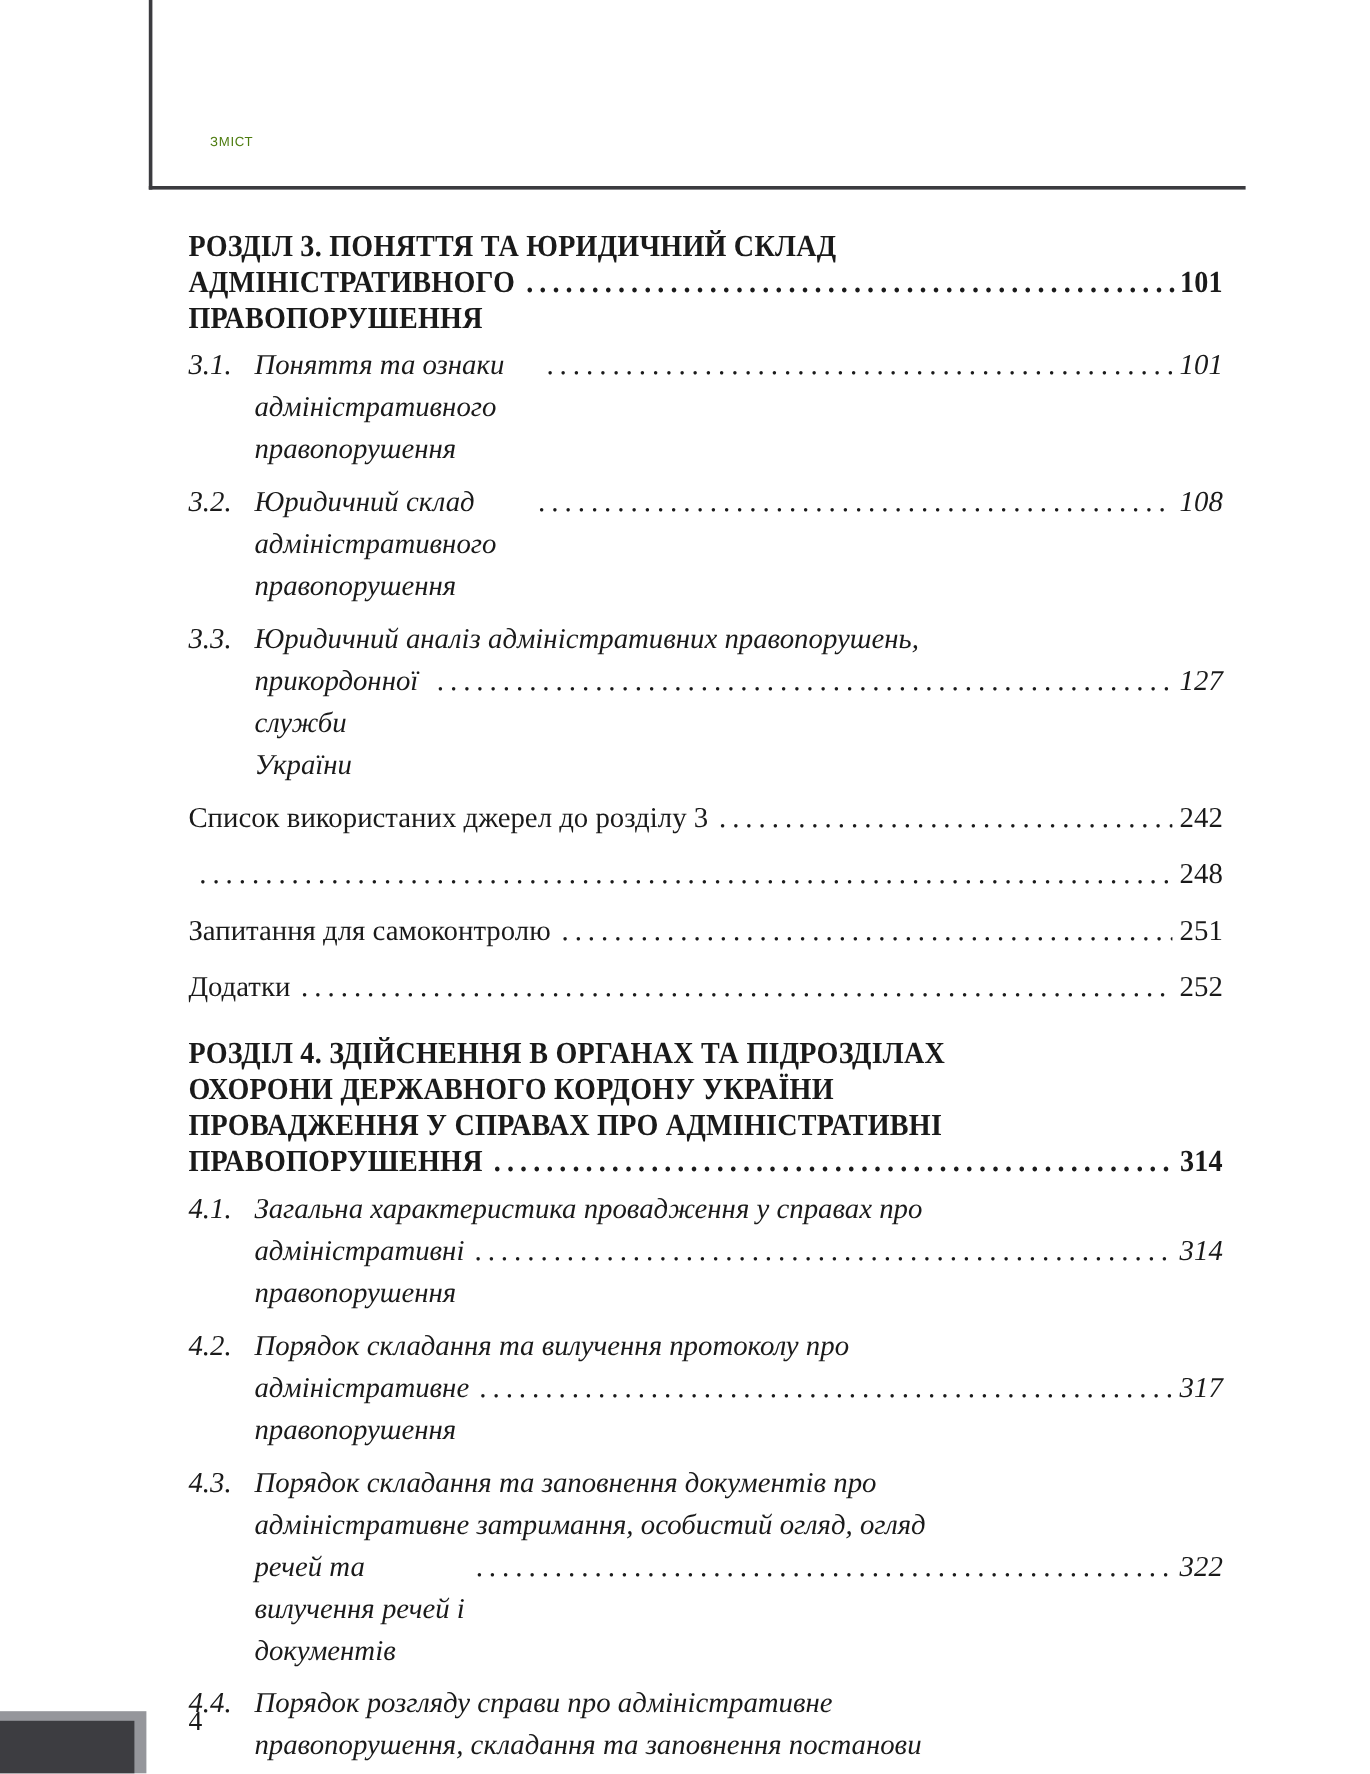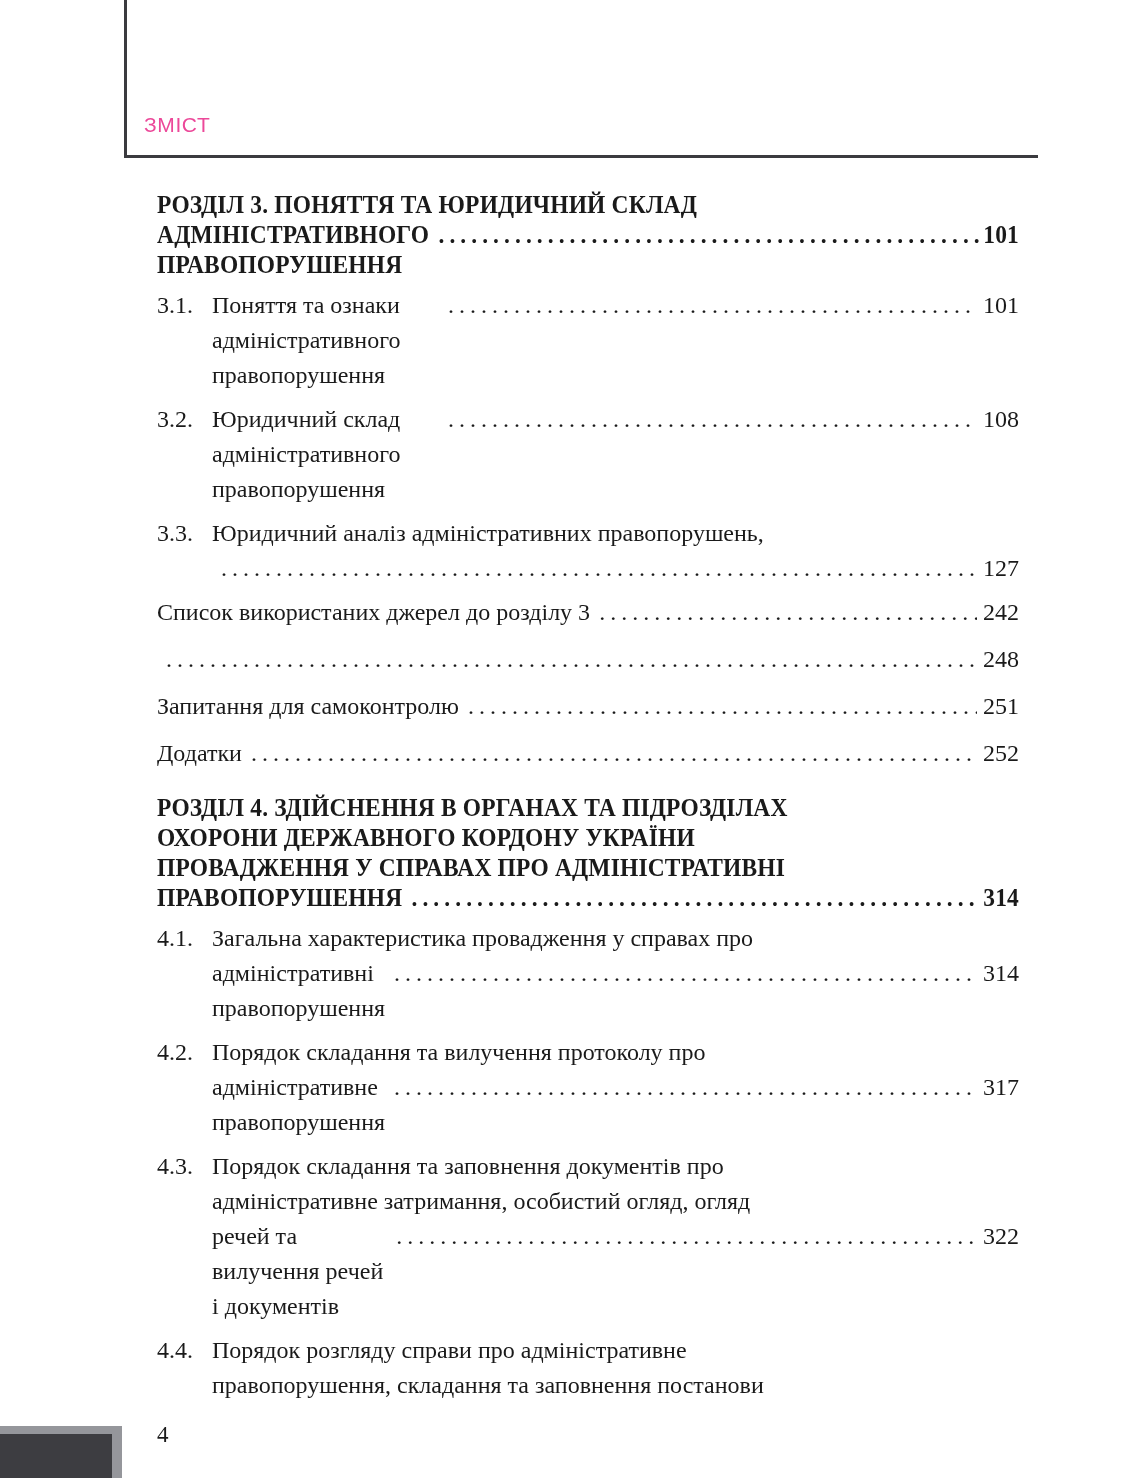--- a/index.html
+++ b/index.html
@@ -30,26 +30,26 @@
   .frame-hline {
     position: absolute;
     left: 124px;
     top: 155px;
     width: 914px;
     height: 3px;
     background: #3b3b3f;
   }
   .running-head {
     position: absolute;
-    left: 144px;
+    left: 175px;
     top: 113px;
     font-family: "Liberation Sans", "DejaVu Sans", sans-serif;
-    font-size: 21px;
+    font-size: 11px;
     letter-spacing: 0.6px;
-    color: #ec4899;
+    color: #4d7c0f;
   }
 
   
   .corner-mark-outer {
     position: absolute;
     left: 0;
     bottom: 0;
     width: 122px;
     height: 52px;
     background: #95969b;
@@ -119,20 +119,21 @@
   
   .section {
     font-size: 24px;
     line-height: 35px;
     margin-bottom: 9px;
   }
   .section .row {
     display: flex;
     align-items: baseline;
     width: 100%;
+    font-style: italic;
   }
   .section .num {
     flex: 0 0 55px;
     white-space: nowrap;
   }
   .section .body {
     flex: 1 1 auto;
     min-width: 0;
   }
   .section .line {
@@ -226,20 +227,21 @@
       </div>
     </div>
     <div class="entry section">
       <div class="row">
         <span class="num">3.3.</span>
         <div class="body">
           <div class="line">
             <span class="txt">Юридичний аналіз адміністративних правопорушень,</span>
           </div>
           <div class="line">
+            <span class="txt">прикордонної служби України</span>
             <span class="leader">.......................................................................................................................</span>
             <span class="pg">127</span>
           </div>
         </div>
       </div>
     </div>
     <div class="entry plain">
       <div class="row">
         <span class="txt">Список використаних джерел до розділу 3</span>
         <span class="leader">.......................................................................................................................</span>

